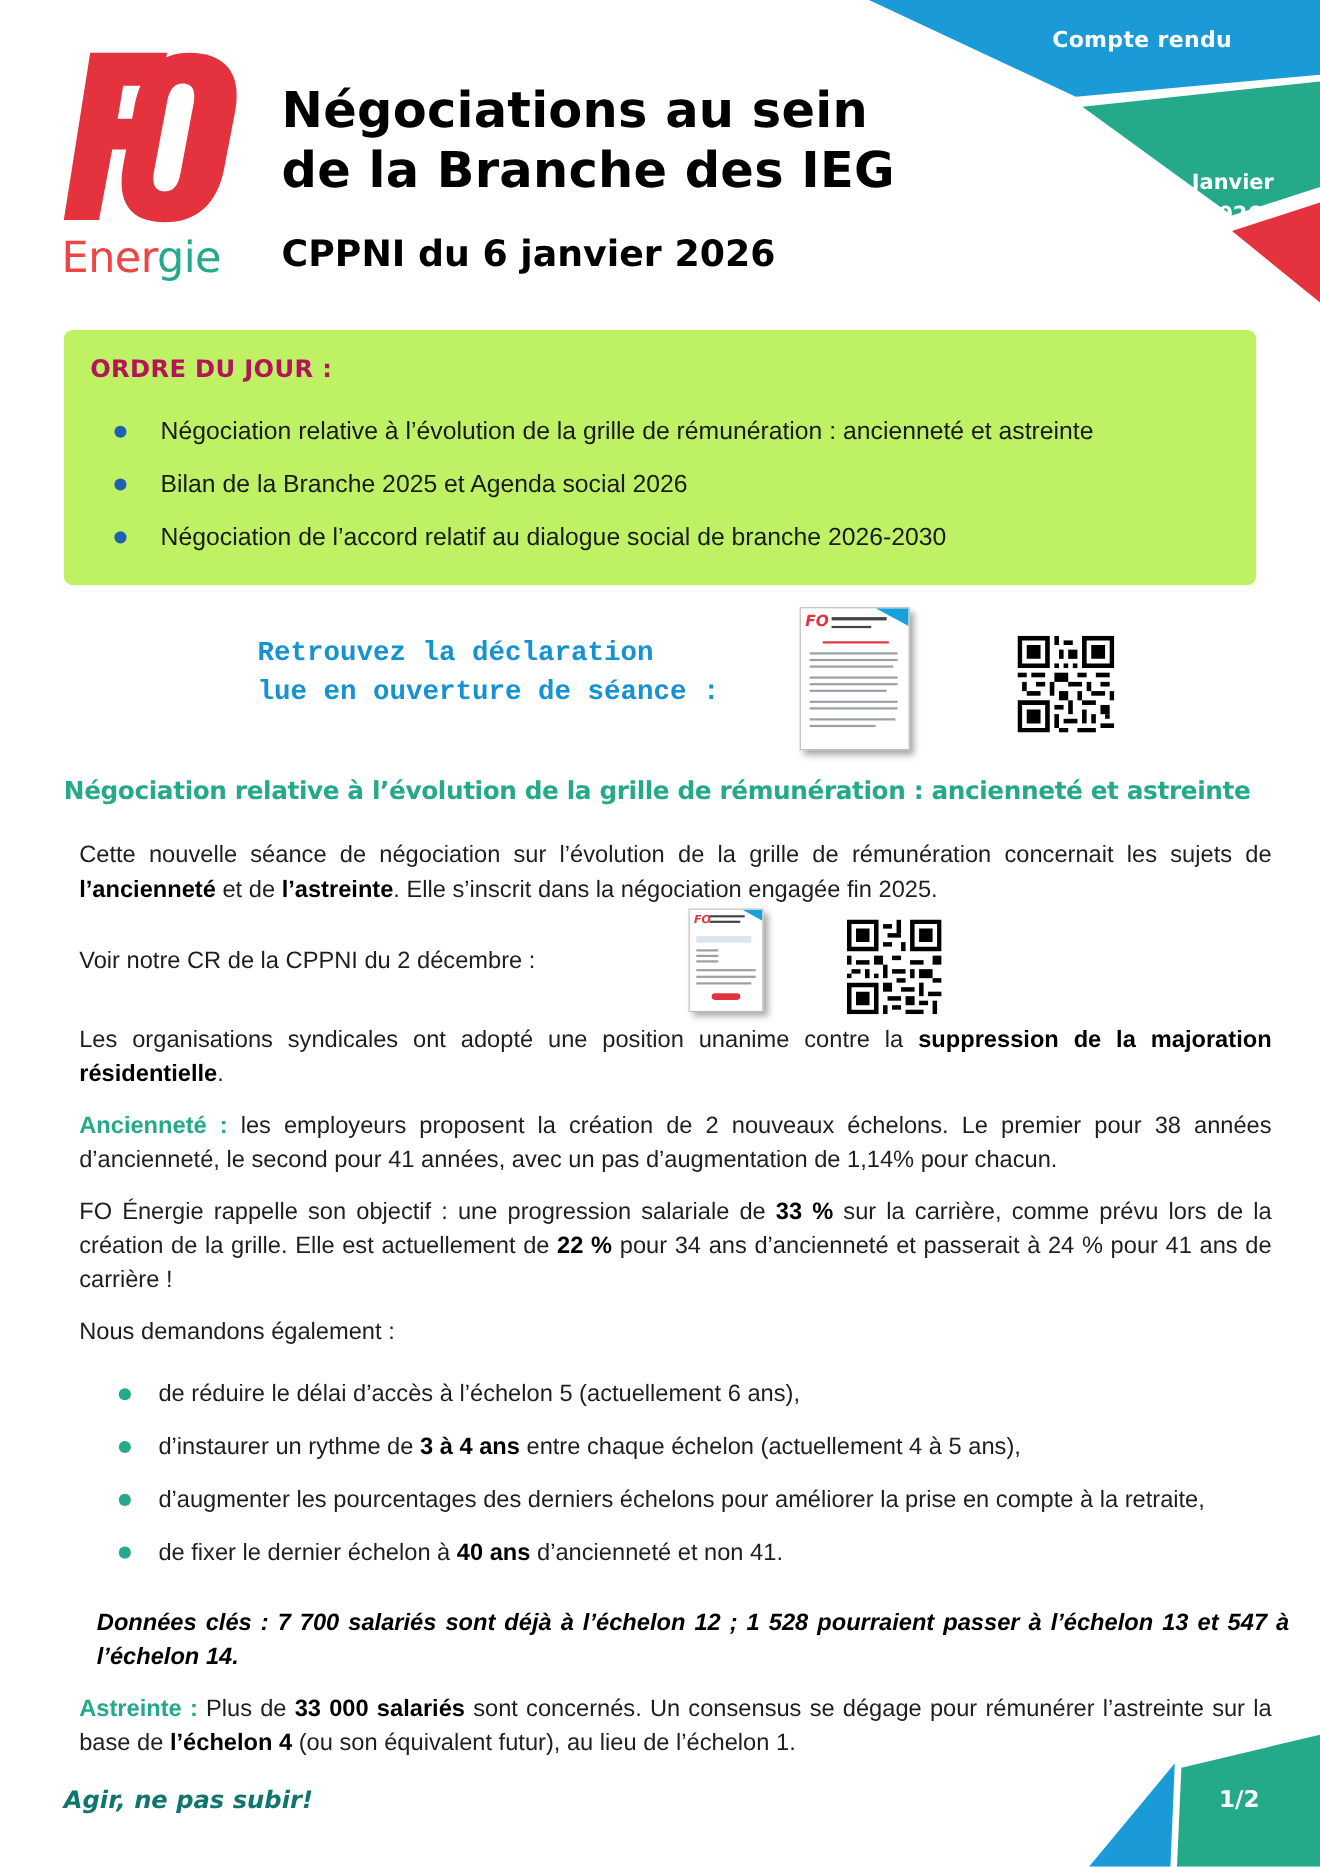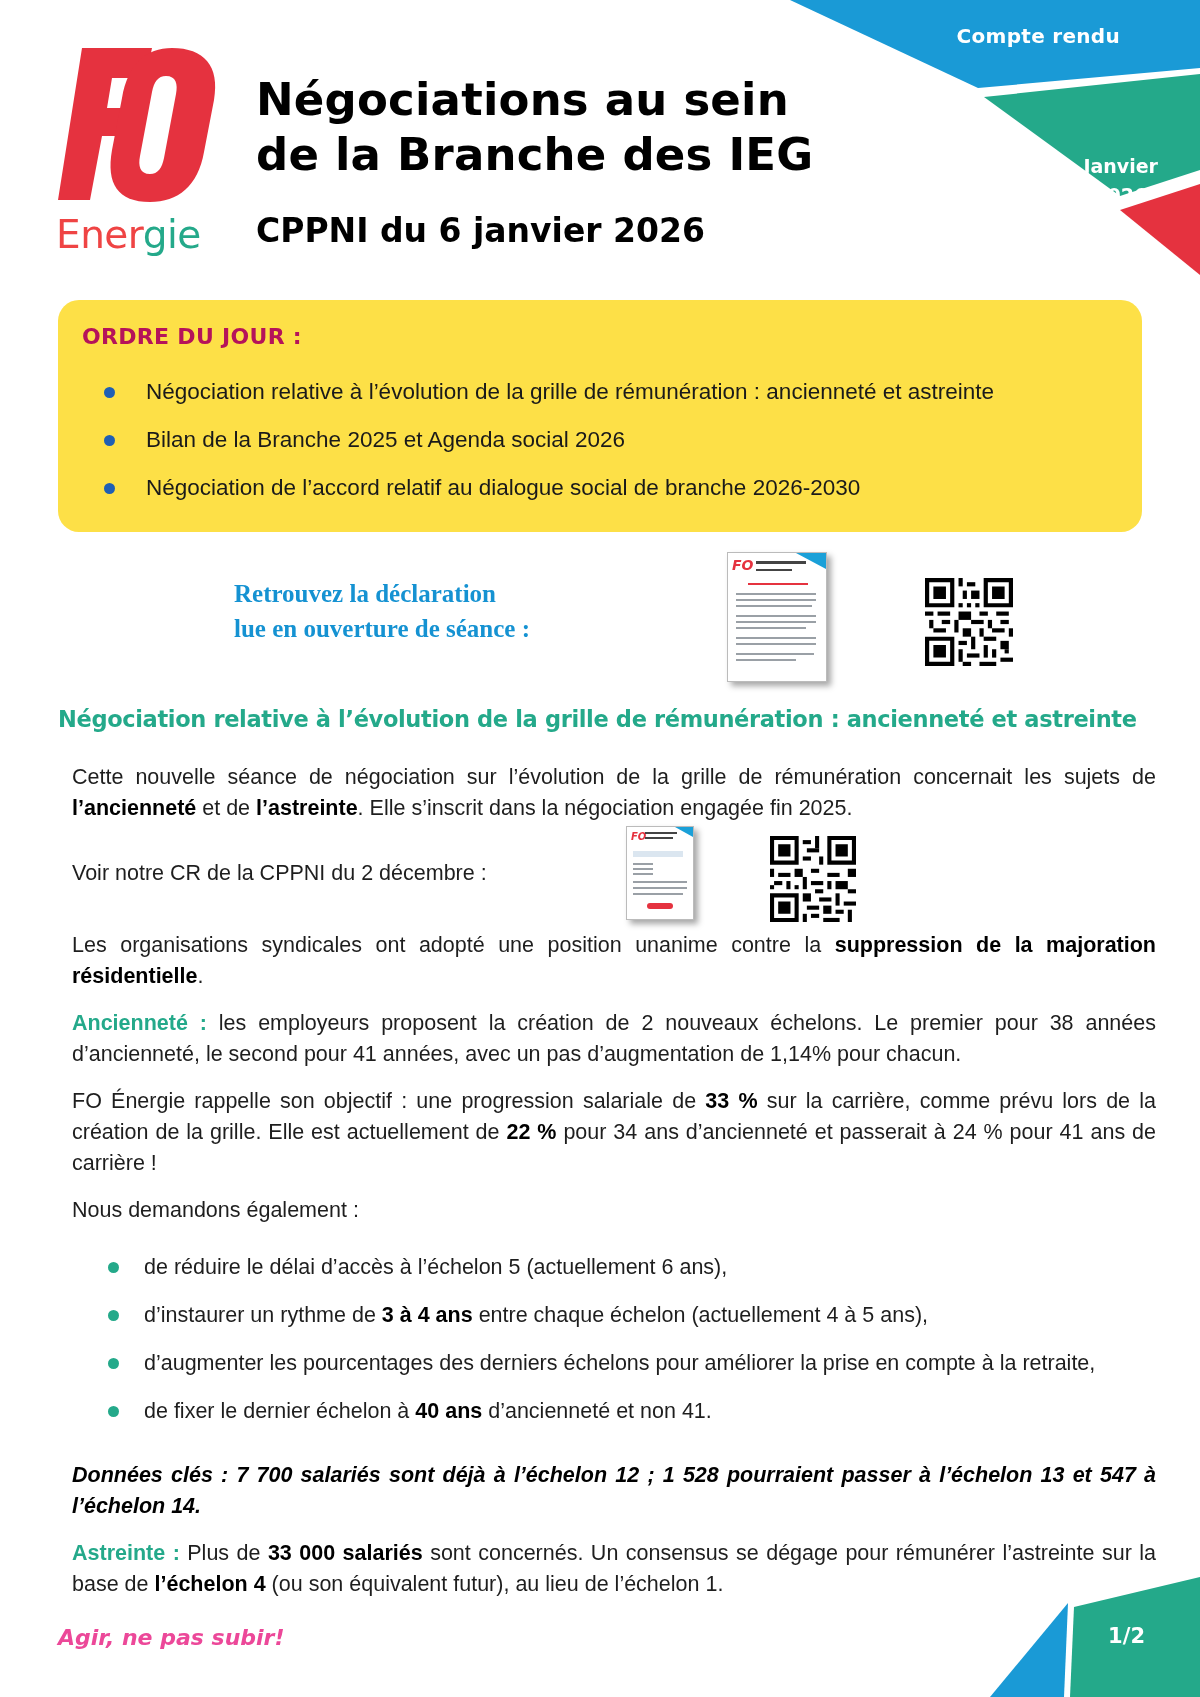--- a/index.html
+++ b/index.html
@@ -20,51 +20,51 @@
   .logo-fo { left: 54px; top: 40px; width: 170px; height: 170px; }
   .logo-energie { left: 56px; top: 212px; font-size: 39px; font-family: "DejaVu Sans", sans-serif; letter-spacing: -0.5px; }
   .logo-energie .e1 { color: #ef4444; }
   .logo-energie .e2 { color: #24a98a; }
 
   
   .title { left: 256px; top: 72px; font-size: 45px; font-weight: 900; line-height: 55px; color: #000; font-family: "DejaVu Sans", sans-serif; letter-spacing: 0.2px; }
   .subtitle { left: 256px; top: 211px; font-size: 33px; font-weight: 900; color: #000; font-family: "DejaVu Sans", sans-serif; }
 
   
-  .agenda { left: 58px; top: 300px; width: 1084px; height: 232px; background: #fde047; border-radius: 21px; }
+  .agenda { left: 58px; top: 300px; width: 1084px; height: 232px; background: #bef264; border-radius: 8px; }
   .agenda-title { position: absolute; left: 24px; top: 24px; font-size: 22px; font-weight: bold; color: #b5135a; font-family: "DejaVu Sans", sans-serif; letter-spacing: 0.3px; }
   .agenda-list { position: absolute; left: 46px; top: 68px; margin: 0; padding: 0; list-style: none; }
   .agenda-list li { font-size: 22.5px; line-height: 48px; color: #1a1a1a; display: flex; align-items: center; }
   .dot { width: 11px; height: 11px; border-radius: 50%; display: inline-block; margin-right: 31px; flex-shrink: 0; }
   .dot-blue { background: #1f5fb4; }
   .dot-green { background: #24a98a; }
 
   
-  .decl-text { left: 234px; top: 576px; font-size: 25px; font-weight: bold; color: #1592d2; line-height: 35px; font-family: Liberation Serif, serif; }
+  .decl-text { left: 234px; top: 576px; font-size: 25px; font-weight: bold; color: #1592d2; line-height: 35px; font-family: Liberation Mono, monospace; }
   .doc-thumb { background: #fff; border: 1px solid #bbb; box-shadow: 4px 4px 6px rgba(0,0,0,0.35); overflow: hidden; }
   .doc-thumb .mini-fo { position: absolute; left: 4px; top: 4px; color: #e5323f; font-weight: 900; font-style: italic; font-size: 14px; font-family: "DejaVu Sans", sans-serif; }
   .doc-thumb .mini-line { position: absolute; height: 2px; background: #9aa0a6; left: 8px; }
   .doc-thumb .mini-head { position: absolute; height: 3px; background: #444; }
   .doc-thumb .mini-corner { position: absolute; right: 0; top: 0; width: 0; height: 0; border-top: 16px solid #1aa0d8; border-left: 30px solid transparent; }
   .doc-thumb .mini-btn { position: absolute; background: #e5323f; border-radius: 6px; }
   .qr { background: #fff; }
 
   
   .section-head { left: 58px; top: 706px; font-size: 22.5px; font-weight: bold; color: #24a98a; font-family: "DejaVu Sans", sans-serif; letter-spacing: -0.35px; }
   .para { left: 72px; width: 1084px; font-size: 21.5px; line-height: 31px; text-align: justify; color: #1e1e1e; }
   .para b { font-weight: bold; color: #000; }
   .lbl-green { color: #24a98a; font-weight: bold; }
   .italic-bold { font-style: italic; font-weight: bold; color: #000; }
 
   .req-list { left: 104px; top: 1248px; width: 1052px; margin: 4px; padding: 0; list-style: none; }
   .req-list li { font-size: 21.5px; line-height: 31px; margin-bottom: 17px; display: flex; align-items: flex-start; text-align: justify; }
   .req-list li .dot { margin-top: 10px; margin-right: 25px; }
   .req-list li b { color: #000; }
 
-  .footer-slogan { left: 58px; top: 1625px; font-size: 22px; font-weight: bold; font-style: italic; color: #ec4899; font-family: "DejaVu Sans", sans-serif; }
+  .footer-slogan { left: 58px; top: 1625px; font-size: 22px; font-weight: bold; font-style: italic; color: #0f766e; font-family: "DejaVu Sans", sans-serif; }
   .page-num { right: 55px; top: 1624px; font-size: 21px; font-weight: bold; color: #fff; font-family: "DejaVu Sans", sans-serif; }
 </style>
 </head>
 <body>
 
 <svg class="corner-svg" width="460" height="280" viewBox="0 0 460 280">
   <polygon points="50,0 460,0 460,68 238,88" fill="#1a9ad6"></polygon>
   <polygon points="244,97 460,74 460,170 380,196" fill="#24a98a"></polygon>
   <polygon points="380,210 460,184 460,275" fill="#e5323f"></polygon>
 </svg>
@@ -249,21 +249,21 @@
   <li>
       <span class="dot dot-green"></span>
       <span><span>d’augmenter les pourcentages des derniers échelons pour améliorer la prise en compte à la retraite,</span></span>
     </li>
   <li>
       <span class="dot dot-green"></span>
       <span><span>de fixer le dernier échelon à </span><b>40 ans</b><span> d’ancienneté et non 41.</span></span>
     </li>
 </ul>
 
-<div class="abs para italic-bold" style="top:1460px;">Données clés : 7 700 salariés sont déjà à l’échelon 12 ; 1 528 pourraient passer à l’échelon 13 et 547 à l’échelon 14.</div>
+<div class="abs para italic-bold" style="top:1460px;margin-left:16px;">Données clés : 7 700 salariés sont déjà à l’échelon 12 ; 1 528 pourraient passer à l’échelon 13 et 547 à l’échelon 14.</div>
 
 <div class="abs para" style="top:1538px;"><span class="lbl-green">Astreinte :</span><span> Plus de </span><b>33 000 salariés</b><span> sont concernés. Un consensus se dégage pour rémunérer l’astreinte sur la base de </span><b>l’échelon 4</b><span> (ou son équivalent futur), au lieu de l’échelon 1.</span></div>
 
 <div class="abs footer-slogan">Agir, ne pas subir!</div>
 <svg class="abs" style="right:0; bottom:0;" width="210" height="120" viewBox="0 0 210 120">
   <polygon points="0,120 78,26 74,120" fill="#1a9ad6"></polygon>
   <polygon points="80,120 84,30 210,0 210,120" fill="#24a98a"></polygon>
 </svg>
 <div class="abs page-num">1/2</div>
 

